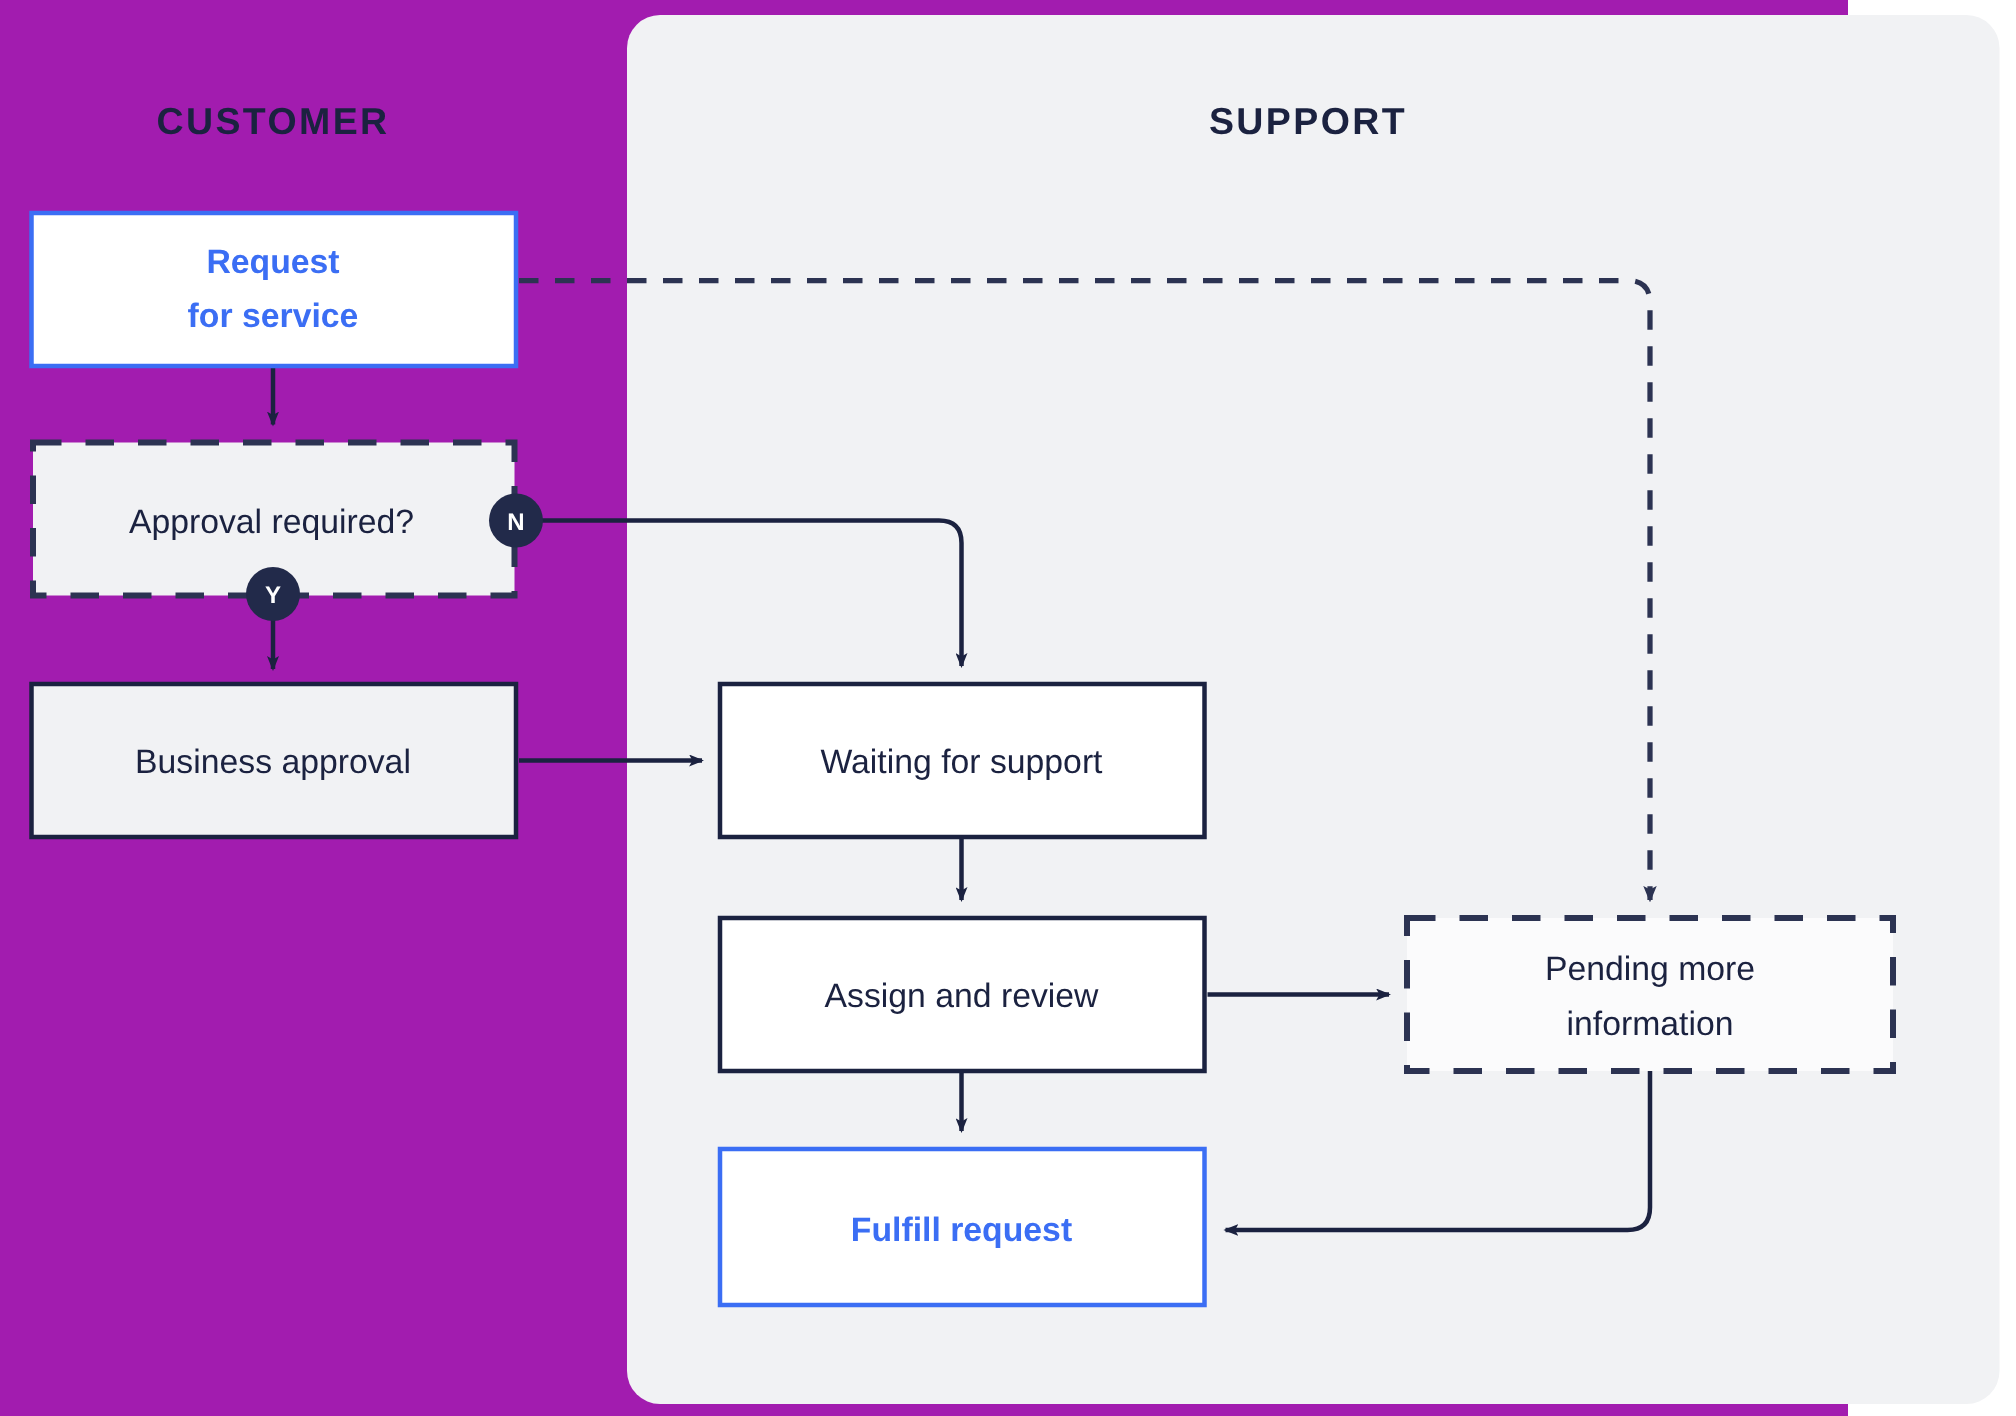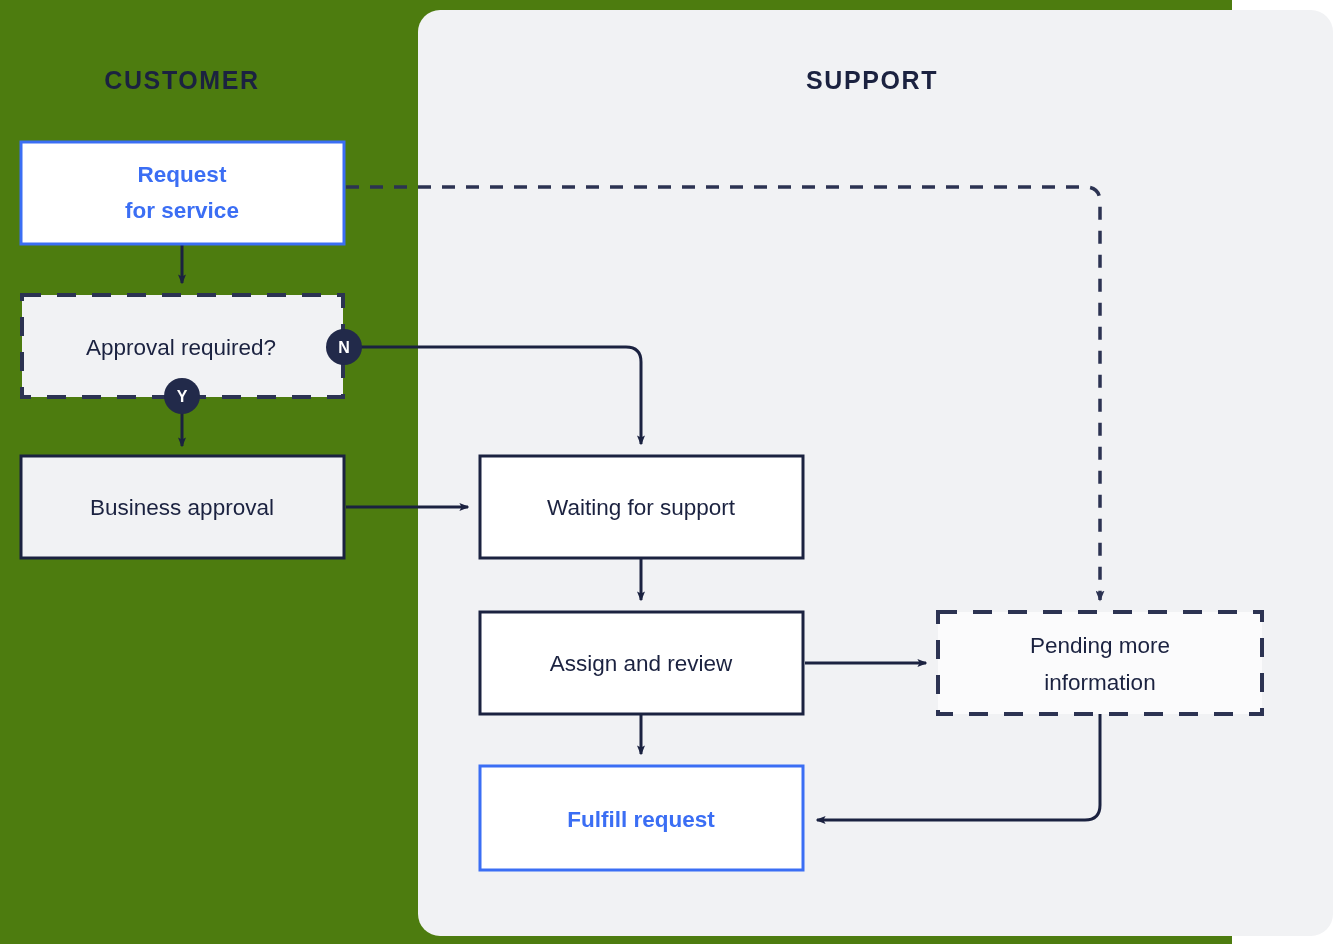--- a/index.html
+++ b/index.html
@@ -10,21 +10,21 @@
   body {
     width: 1344px;
     height: 944px;
     font-family: "Liberation Sans", sans-serif;
     overflow: hidden;
   }
   #canvas {
     position: relative;
     width: 1232px;
     height: 944px;
-    background: #4d7c0f;
+    background: #a21caf;
   }
   svg.flow {
     position: absolute;
     top: 0;
     left: 0;
     width: 1344px;
     height: 944px;
   }
   .lane-title {
     font-size: 25px;

